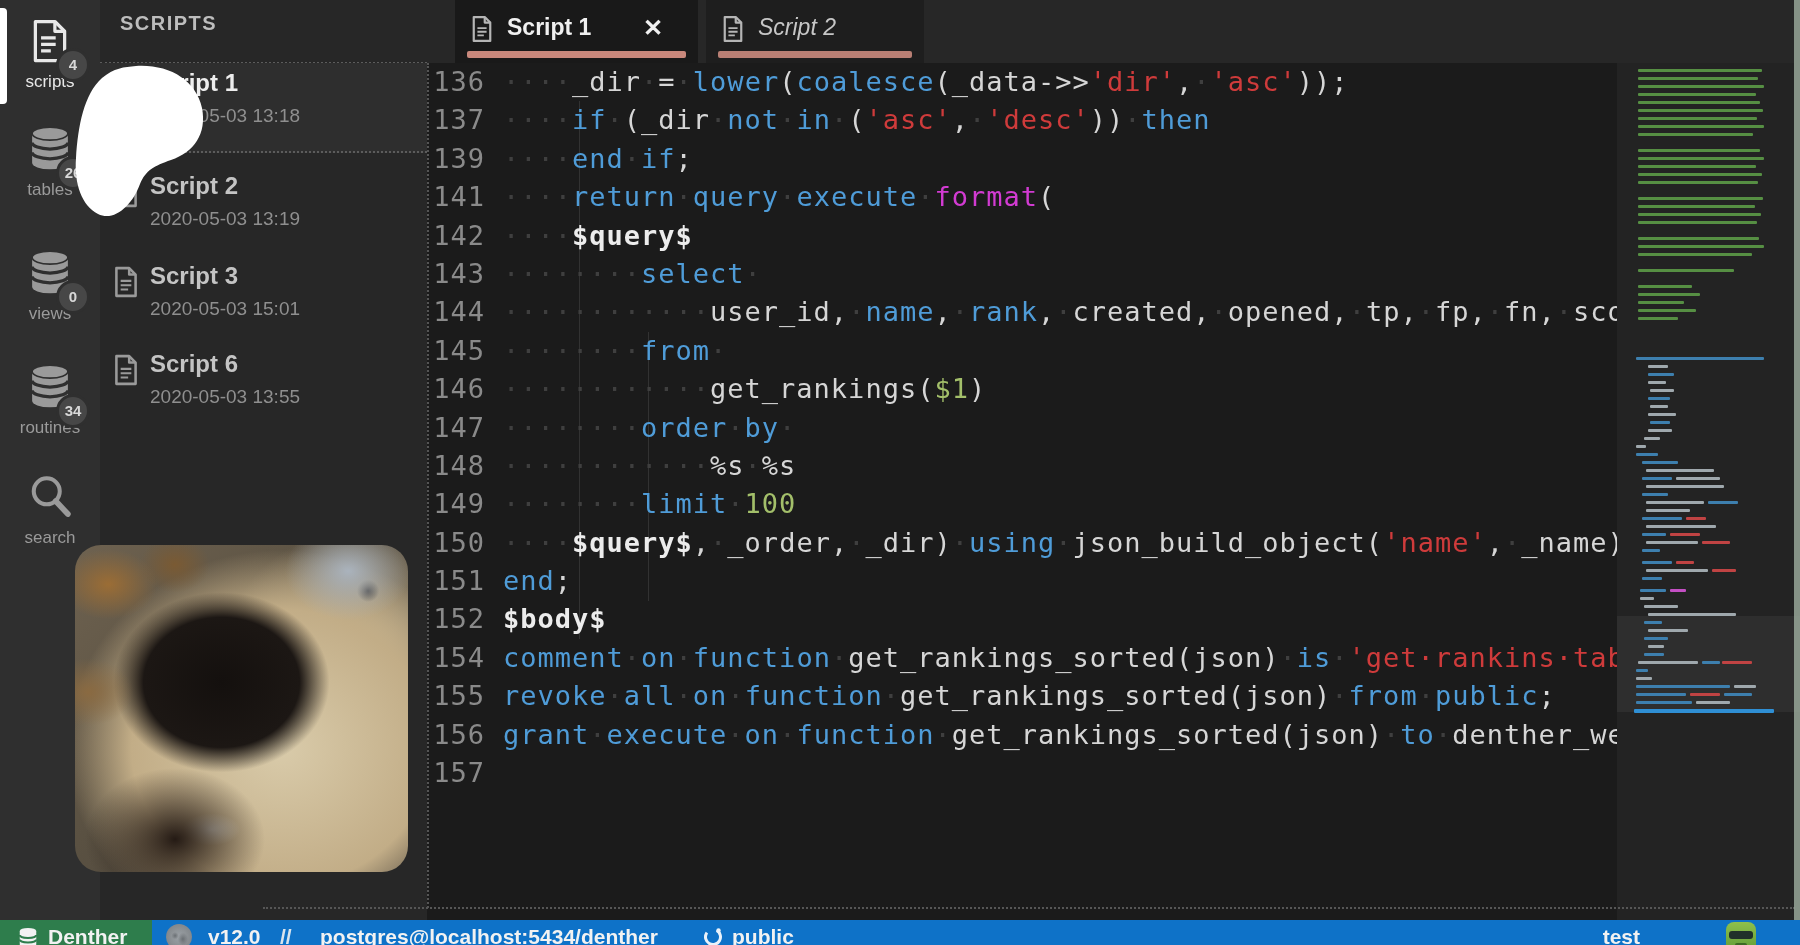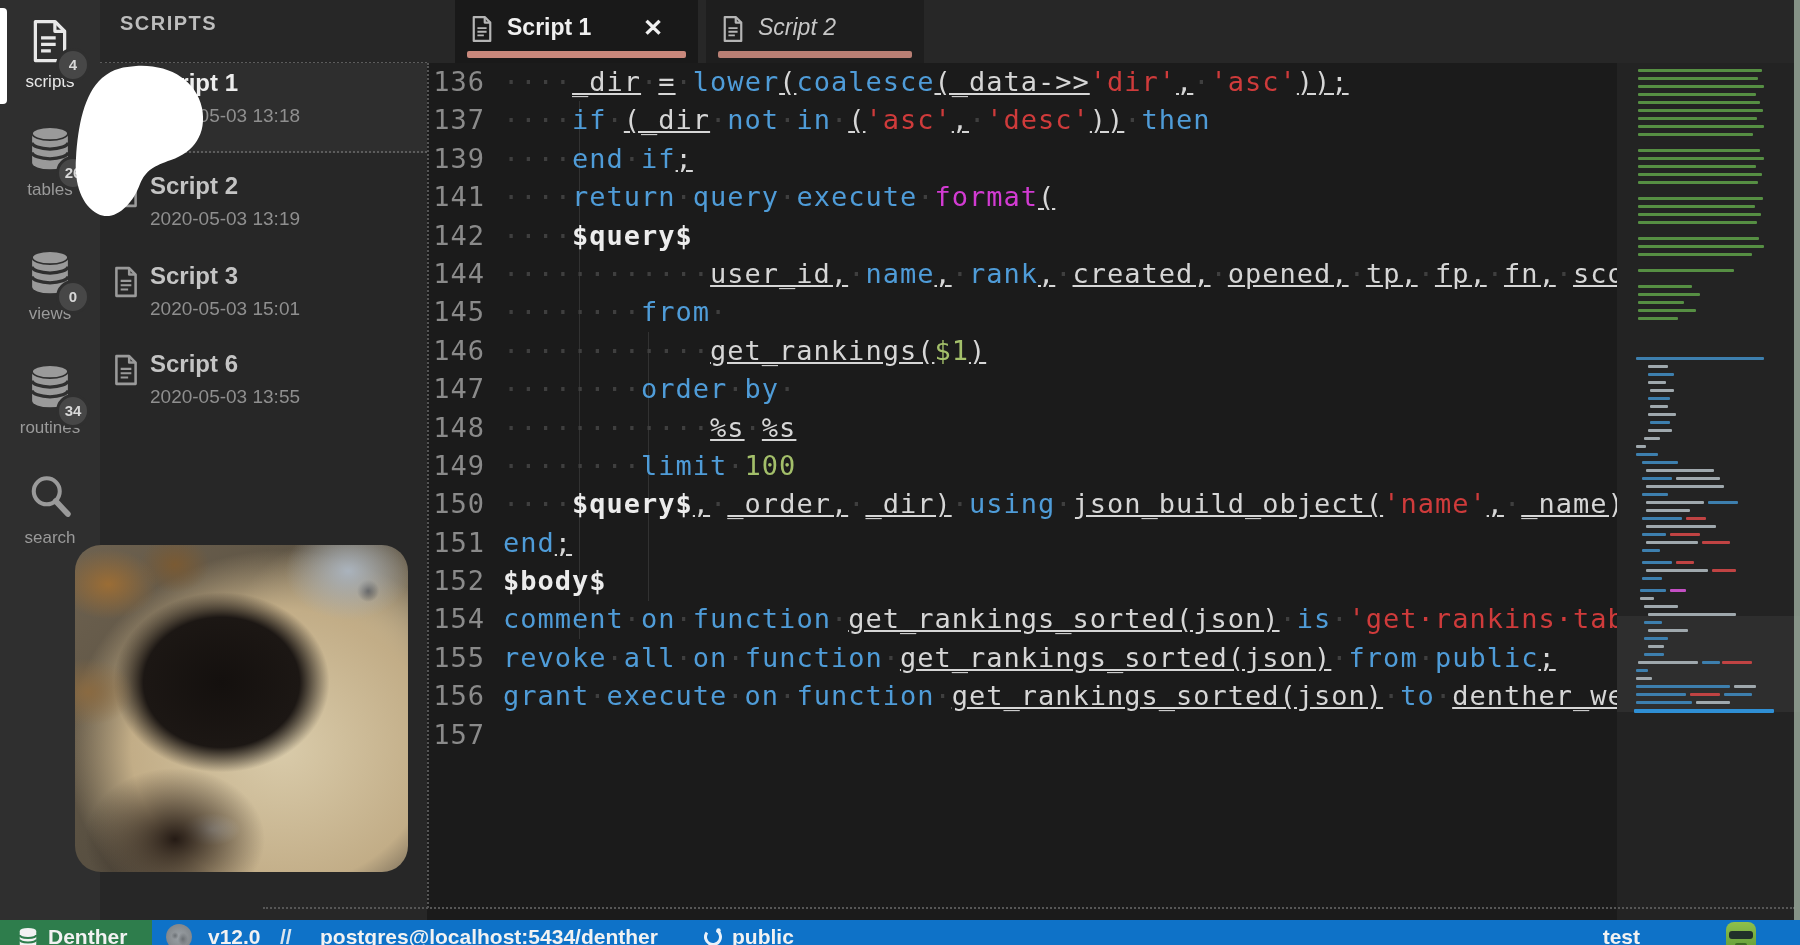--- a/index.html
+++ b/index.html
@@ -60,21 +60,21 @@
   #editor{position:absolute;left:427px;top:63px;width:1190px;height:845px;background:#1b1b1b;
     overflow:hidden;border-left:2px dotted #555555;z-index:2;cursor:text;}
   .cline{position:relative;height:38.4px;line-height:38.4px;white-space:pre;
     font-family:"DejaVu Sans Mono",monospace;font-size:27px;letter-spacing:1px;}
   .lnum{display:inline-block;width:56px;text-align:right;padding-right:18px;color:#8a8a8a;}
   .code{color:#d6d6d6;}
   .tk-k{color:#4f9cd8;}
   .tk-s{color:#cf3b3b;}
   .tk-f{color:#d23bd2;}
   .tk-n{color:#a3bf6a;}
-  .tk-i{color:#d6d6d6;text-decoration:underline;}
+  .tk-i{color:#d6d6d6;}
   .tk-d{color:#ececec;font-weight:bold;}
   .tk-w{color:#3f3f3f;}
   .guide{position:absolute;width:1px;background:#323232;}
   #bottom-dots{position:absolute;left:263px;top:907px;width:1532px;border-top:2px dotted #565656;z-index:6;}
   
   #mm-region{position:absolute;left:1617px;top:63px;width:183px;height:857px;background:#232323;z-index:2;}
   #minimap{position:absolute;left:17px;top:0;width:150px;height:720px;cursor:pointer;}
   .mrow{position:absolute;height:3px;}
   .mseg{position:absolute;top:0;height:3px;border-radius:1px;}
   .mm-g{background:#568f43;}
@@ -239,20 +239,21 @@
 
 <div id="editor">
   <div class="guide" style="left:150px;top:38.4px;height:538px;"></div>
   <div class="guide" style="left:219px;top:268.8px;height:269px;"></div>
   <div id="code-lines">
       <div class="cline"><span class="lnum">136</span><span class="code"><span class="tk-w">····</span><span class="tk-i">_dir</span><span class="tk-w">·</span><span class="tk-i">=</span><span class="tk-w">·</span><span class="tk-k">lower</span><span class="tk-i">(</span><span class="tk-k">coalesce</span><span class="tk-i">(_data-&gt;&gt;</span><span class="tk-s">'dir'</span><span class="tk-i">,</span><span class="tk-w">·</span><span class="tk-s">'asc'</span><span class="tk-i">));</span></span></div>
       <div class="cline"><span class="lnum">137</span><span class="code"><span class="tk-w">····</span><span class="tk-k">if</span><span class="tk-w">·</span><span class="tk-i">(_dir</span><span class="tk-w">·</span><span class="tk-k">not</span><span class="tk-w">·</span><span class="tk-k">in</span><span class="tk-w">·</span><span class="tk-i">(</span><span class="tk-s">'asc'</span><span class="tk-i">,</span><span class="tk-w">·</span><span class="tk-s">'desc'</span><span class="tk-i">))</span><span class="tk-w">·</span><span class="tk-k">then</span></span></div>
       <div class="cline"><span class="lnum">139</span><span class="code"><span class="tk-w">····</span><span class="tk-k">end</span><span class="tk-w">·</span><span class="tk-k">if</span><span class="tk-i">;</span></span></div>
       <div class="cline"><span class="lnum">141</span><span class="code"><span class="tk-w">····</span><span class="tk-k">return</span><span class="tk-w">·</span><span class="tk-k">query</span><span class="tk-w">·</span><span class="tk-k">execute</span><span class="tk-w">·</span><span class="tk-f">format</span><span class="tk-i">(</span></span></div>
       <div class="cline"><span class="lnum">142</span><span class="code"><span class="tk-w">····</span><span class="tk-d">$query$</span></span></div>
+      <div class="cline"><span class="lnum">143</span><span class="code"><span class="tk-w">········</span><span class="tk-k">select</span><span class="tk-w">·</span></span></div>
       <div class="cline"><span class="lnum">144</span><span class="code"><span class="tk-w">············</span><span class="tk-i">user_id,</span><span class="tk-w">·</span><span class="tk-k">name</span><span class="tk-i">,</span><span class="tk-w">·</span><span class="tk-k">rank</span><span class="tk-i">,</span><span class="tk-w">·</span><span class="tk-i">created,</span><span class="tk-w">·</span><span class="tk-i">opened,</span><span class="tk-w">·</span><span class="tk-i">tp,</span><span class="tk-w">·</span><span class="tk-i">fp,</span><span class="tk-w">·</span><span class="tk-i">fn,</span><span class="tk-w">·</span><span class="tk-i">scor</span></span></div>
       <div class="cline"><span class="lnum">145</span><span class="code"><span class="tk-w">········</span><span class="tk-k">from</span><span class="tk-w">·</span></span></div>
       <div class="cline"><span class="lnum">146</span><span class="code"><span class="tk-w">············</span><span class="tk-i">get_rankings(</span><span class="tk-n">$1</span><span class="tk-i">)</span></span></div>
       <div class="cline"><span class="lnum">147</span><span class="code"><span class="tk-w">········</span><span class="tk-k">order</span><span class="tk-w">·</span><span class="tk-k">by</span><span class="tk-w">·</span></span></div>
       <div class="cline"><span class="lnum">148</span><span class="code"><span class="tk-w">············</span><span class="tk-i">%s</span><span class="tk-w">·</span><span class="tk-i">%s</span></span></div>
       <div class="cline"><span class="lnum">149</span><span class="code"><span class="tk-w">········</span><span class="tk-k">limit</span><span class="tk-w">·</span><span class="tk-n">100</span></span></div>
       <div class="cline"><span class="lnum">150</span><span class="code"><span class="tk-w">····</span><span class="tk-d">$query$</span><span class="tk-i">,</span><span class="tk-w">·</span><span class="tk-i">_order,</span><span class="tk-w">·</span><span class="tk-i">_dir)</span><span class="tk-w">·</span><span class="tk-k">using</span><span class="tk-w">·</span><span class="tk-i">json_build_object(</span><span class="tk-s">'name'</span><span class="tk-i">,</span><span class="tk-w">·</span><span class="tk-i">_name);</span></span></div>
       <div class="cline"><span class="lnum">151</span><span class="code"><span class="tk-k">end</span><span class="tk-i">;</span></span></div>
       <div class="cline"><span class="lnum">152</span><span class="code"><span class="tk-d">$body$</span></span></div>
       <div class="cline"><span class="lnum">154</span><span class="code"><span class="tk-k">comment</span><span class="tk-w">·</span><span class="tk-k">on</span><span class="tk-w">·</span><span class="tk-k">function</span><span class="tk-w">·</span><span class="tk-i">get_rankings_sorted(json)</span><span class="tk-w">·</span><span class="tk-k">is</span><span class="tk-w">·</span><span class="tk-s">'get·rankins·tabl</span></span></div>

